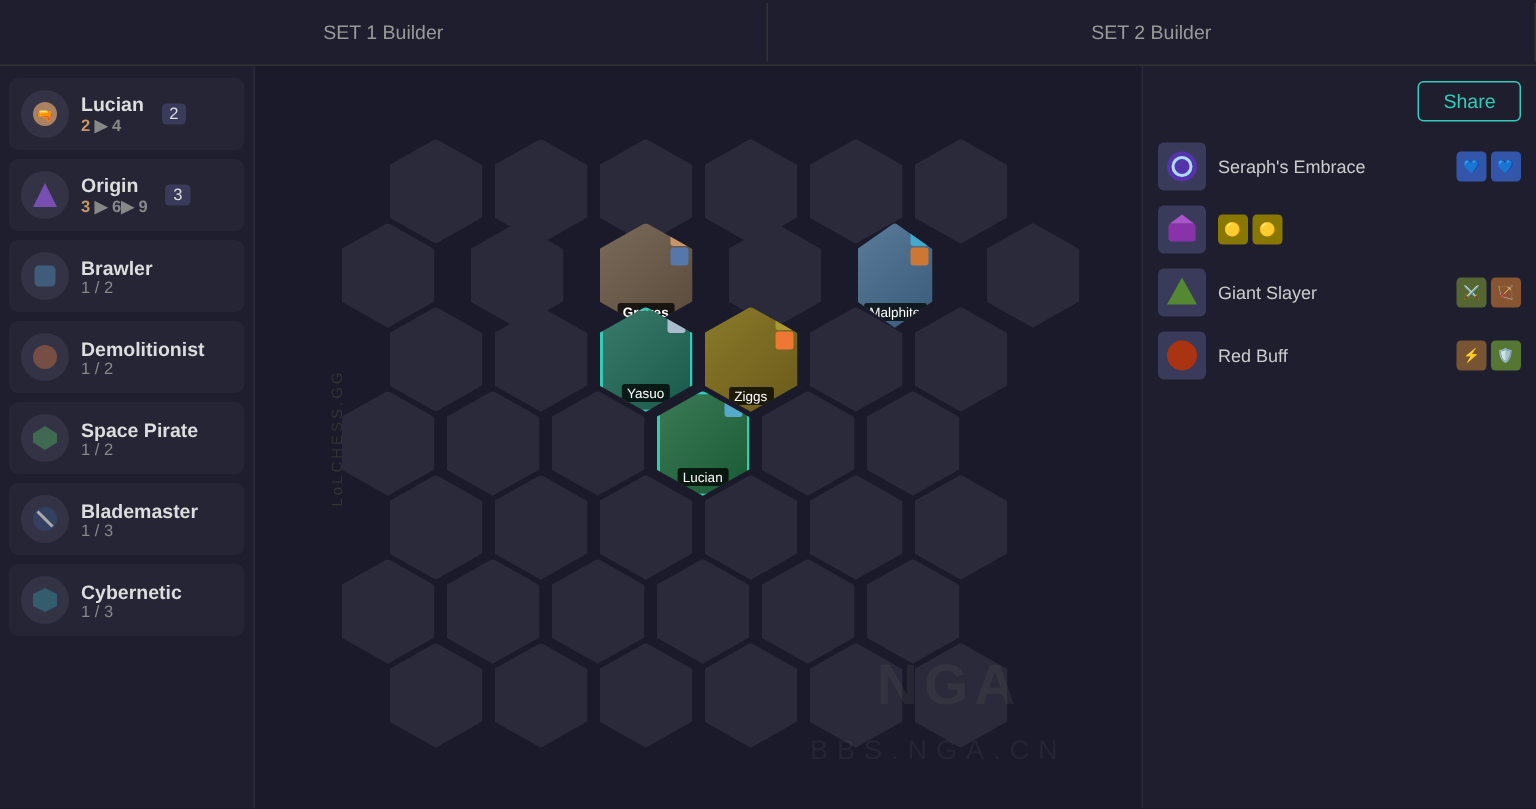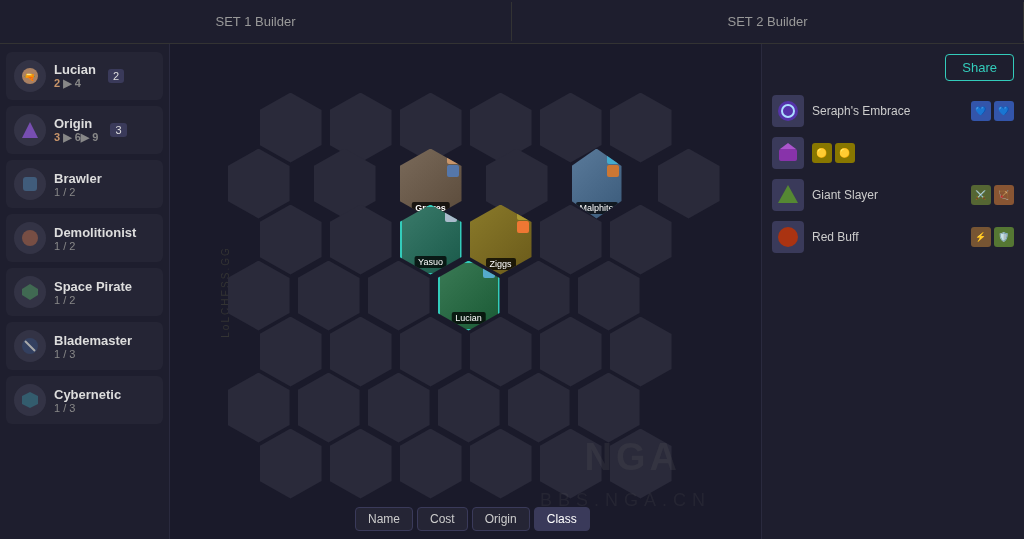--- a/index.html
+++ b/index.html
@@ -532,26 +532,20 @@
         <div class="hex">
             <div class="hex-bg"></div>
           </div>
       </div>
 
     </div>
 
     <div class="nga-watermark">NGA</div>
     <div class="nga-sub-watermark">BBS.NGA.CN</div>
 
-    <div class="bottom-bar">
-      <button class="filter-btn">Name</button>
-      <button class="filter-btn">Cost</button>
-      <button class="filter-btn">Origin</button>
-      <button class="filter-btn active">Class</button>
-    </div>
 
   </div>
 
   <div class="right-panel">
     <button class="share-btn">Share</button>
 
     <div class="item-entry">
       <div class="item-icon">
         <svg width="24" height="24" viewBox="0 0 24 24">
             <circle cx="12" cy="12" r="10" fill="#5533aa"></circle>

